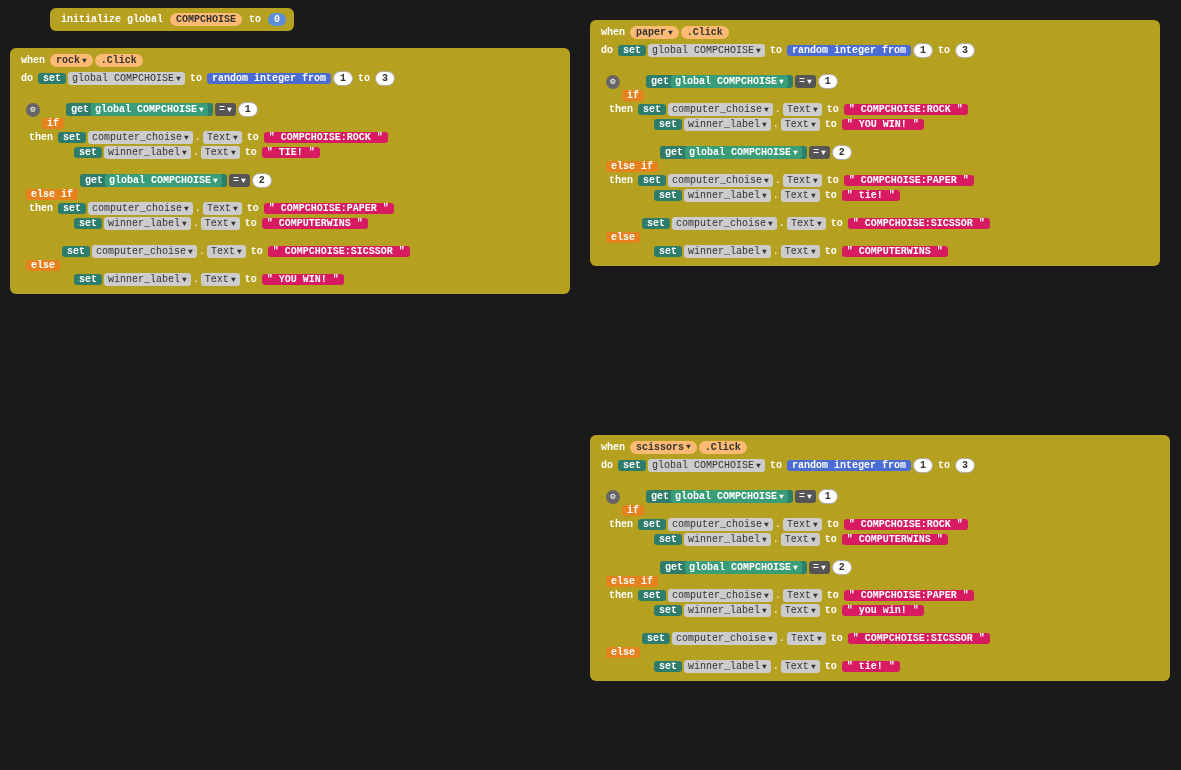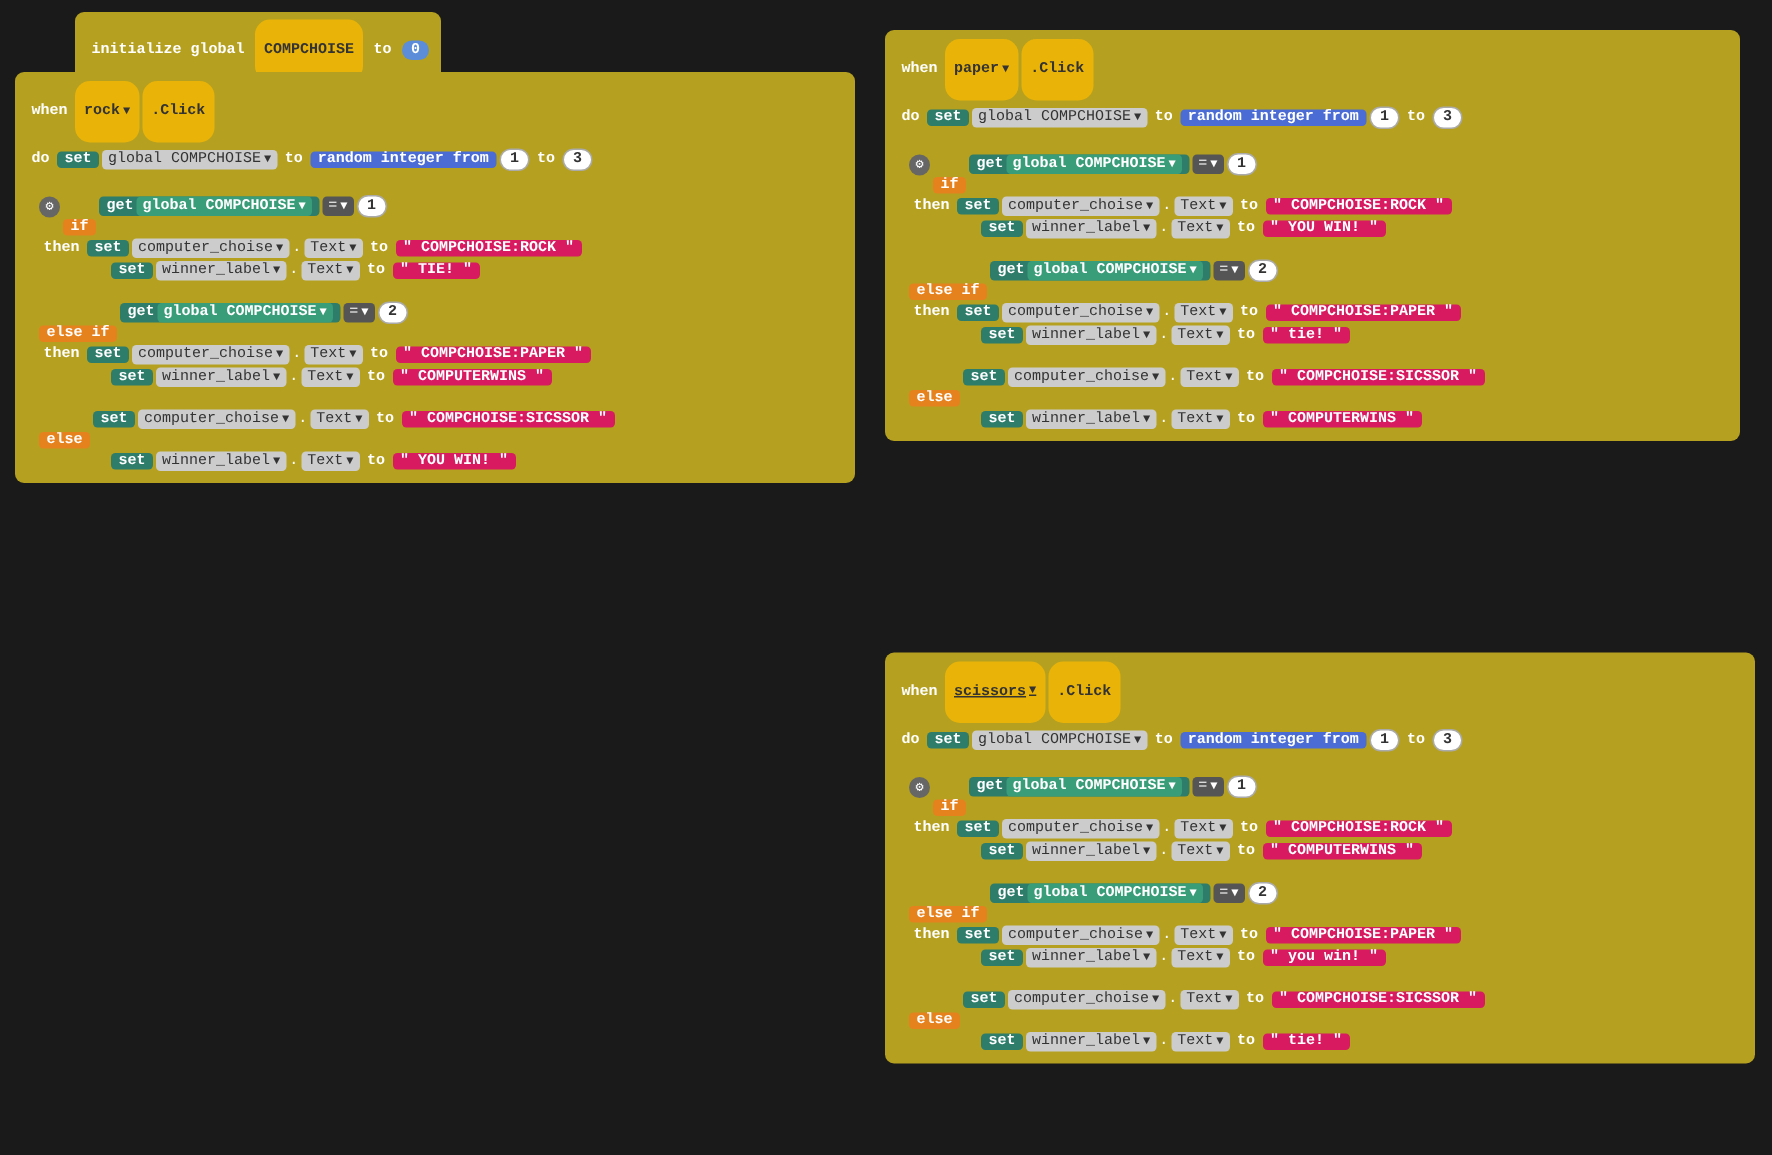--- a/index.html
+++ b/index.html
@@ -64,24 +64,24 @@
     }
 
     .keyword {
       color: #fff;
       font-size: 10px;
       font-weight: bold;
       padding: 0 3px;
     }
 
     .label-gray {
-      background: #eab308;
+      background: #fdba74;
       color: #333;
       border-radius: 10px;
-      padding: 15px 6px;
+      padding: 1px 6px;
       font-size: 10px;
       font-weight: bold;
     }
 
     .label-dropdown {
       background: #ccc;
       color: #333;
       border-radius: 3px;
       padding: 1px 4px;
       font-size: 10px;
@@ -316,21 +316,21 @@
       </div>
     </div>
   </div>
 </div>
 
 <div class="block-container" style="top:435px; left:590px;">
   <div class="outer-block bg-olive" style="min-width:580px; padding:6px 8px;">
 
     <div class="block-row">
       <span class="keyword">when</span>
-      <span class="label-gray" style="display:inline-flex;align-items:flex-start;gap:2px;text-decoration:underline;">scissors <span style="font-size:8px;">▼</span></span>
+      <span class="label-gray" style="display:inline-flex;align-items:flex-start;gap:2px;">scissors <span style="font-size:8px;">▼</span></span>
       <span class="label-gray">.Click</span>
     </div>
 
     <div class="block-row" style="margin-top:4px;">
       <span class="keyword">do</span>
       <span class="block-pill bg-teal">set</span>
       <span class="label-dropdown">global COMPCHOISE</span>
       <span class="keyword">to</span>
       <span class="block-pill bg-blue">random integer from</span>
       <span class="block-value white-bg">1</span>

